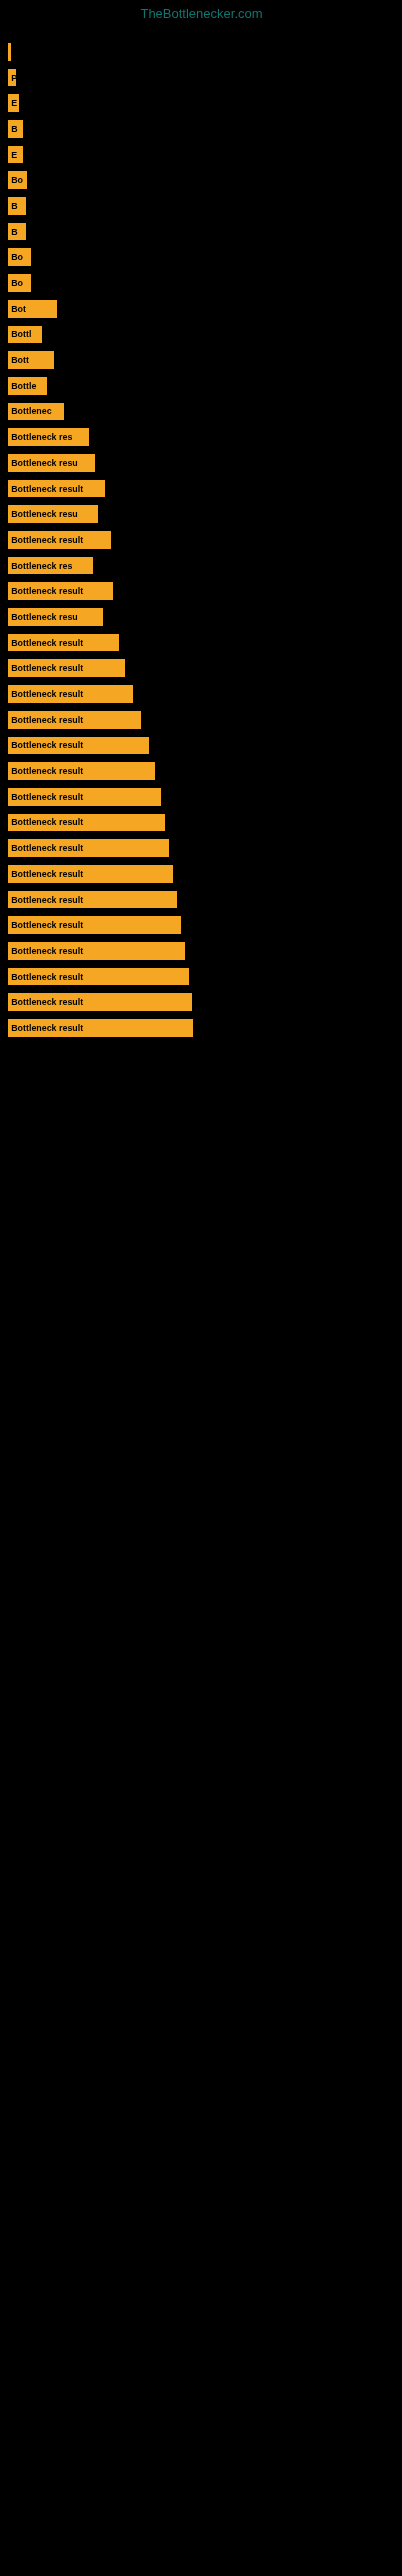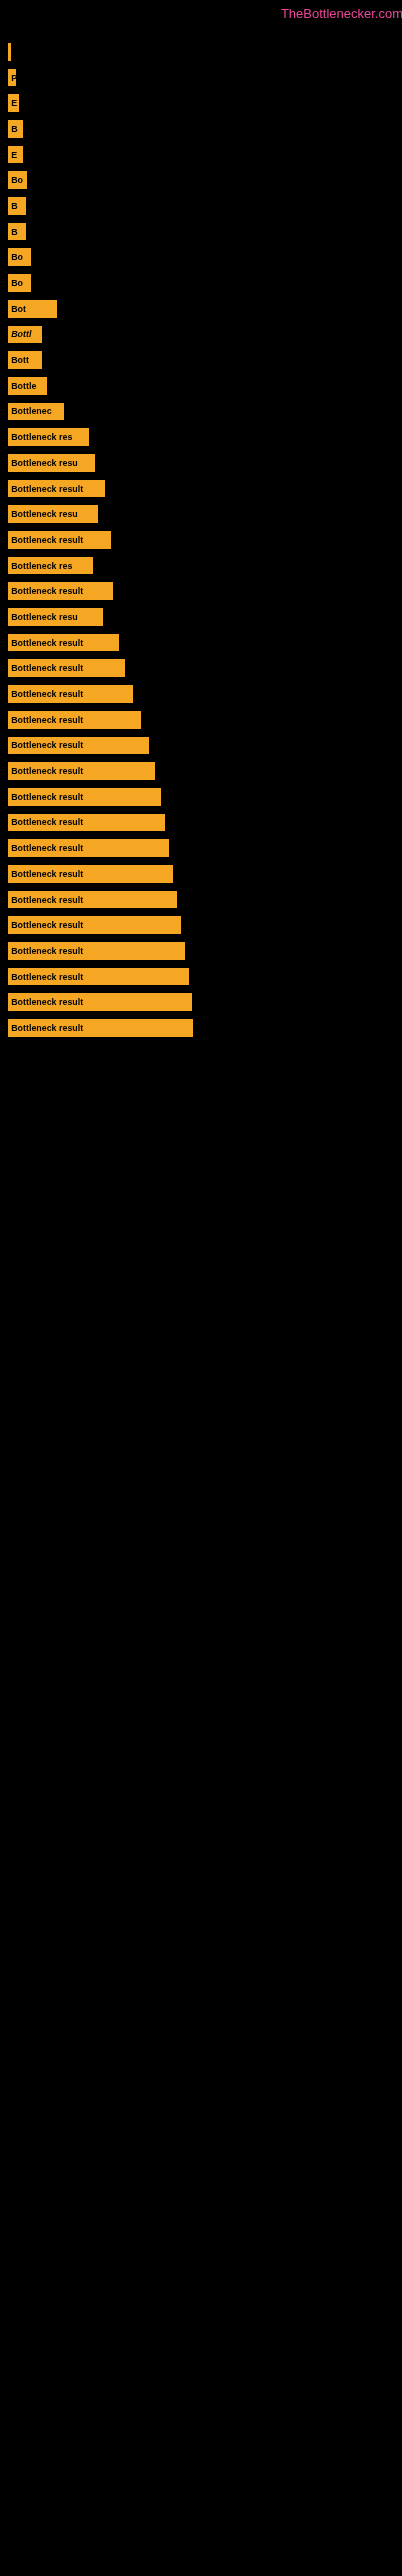--- a/index.html
+++ b/index.html
@@ -8,23 +8,23 @@
       box-sizing: border-box;
     }
     body {
       background-color: #000000;
       width: 403px;
       min-height: 2576px;
       font-family: Arial, sans-serif;
       position: relative;
     }
     .site-title {
-      color: #ec4899;
+      color: #0f766e;
       font-size: 13px;
-      text-align: right;
+      text-align: center;
       padding: 6.4px 0 3.2px 0;
       font-weight: normal;
     }
     .bars-container {
       padding: 16px 8px 8px 8px;
       display: flex;
       flex-direction: column;
       gap: 0px;
     }
     .bar-row {
@@ -101,26 +101,26 @@
       <div class="bar" style="width: 22.5px;">
         <span class="bar-label">Bo</span>
       </div>
     </div>
     <div class="bar-row">
       <div class="bar" style="width: 49px;">
         <span class="bar-label">Bot</span>
       </div>
     </div>
     <div class="bar-row">
-      <div class="bar" style="width: 34px; font-style: italic;">
+      <div class="bar" style="width: 34px;">
         <span class="bar-label">Bottl</span>
       </div>
     </div>
     <div class="bar-row">
-      <div class="bar" style="width: 34px;">
+      <div class="bar" style="width: 46px;">
         <span class="bar-label">Bott</span>
       </div>
     </div>
     <div class="bar-row">
       <div class="bar" style="width: 39px;">
         <span class="bar-label">Bottle</span>
       </div>
     </div>
     <div class="bar-row">
       <div class="bar" style="width: 56px;">

